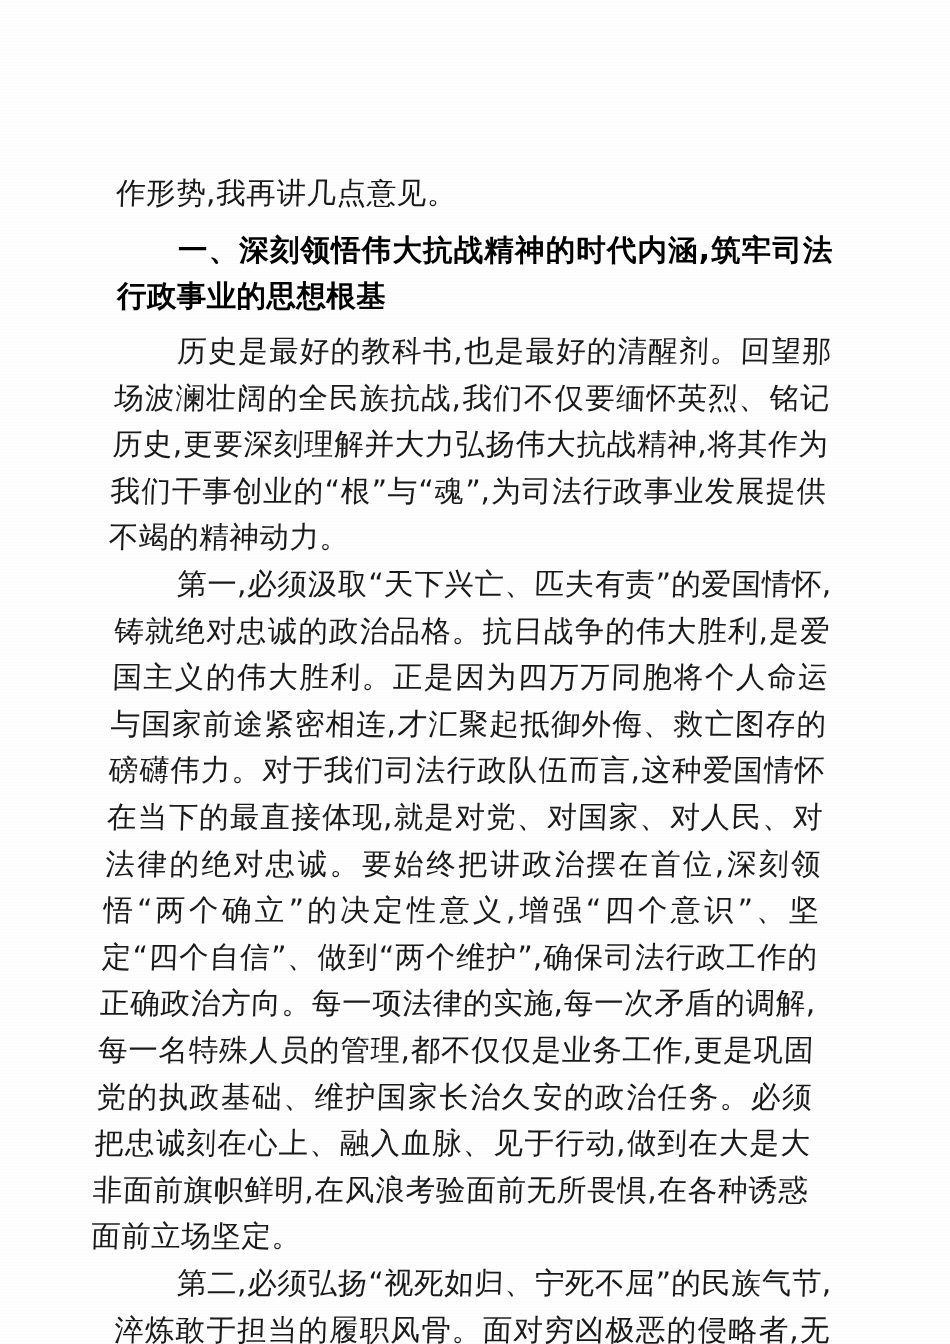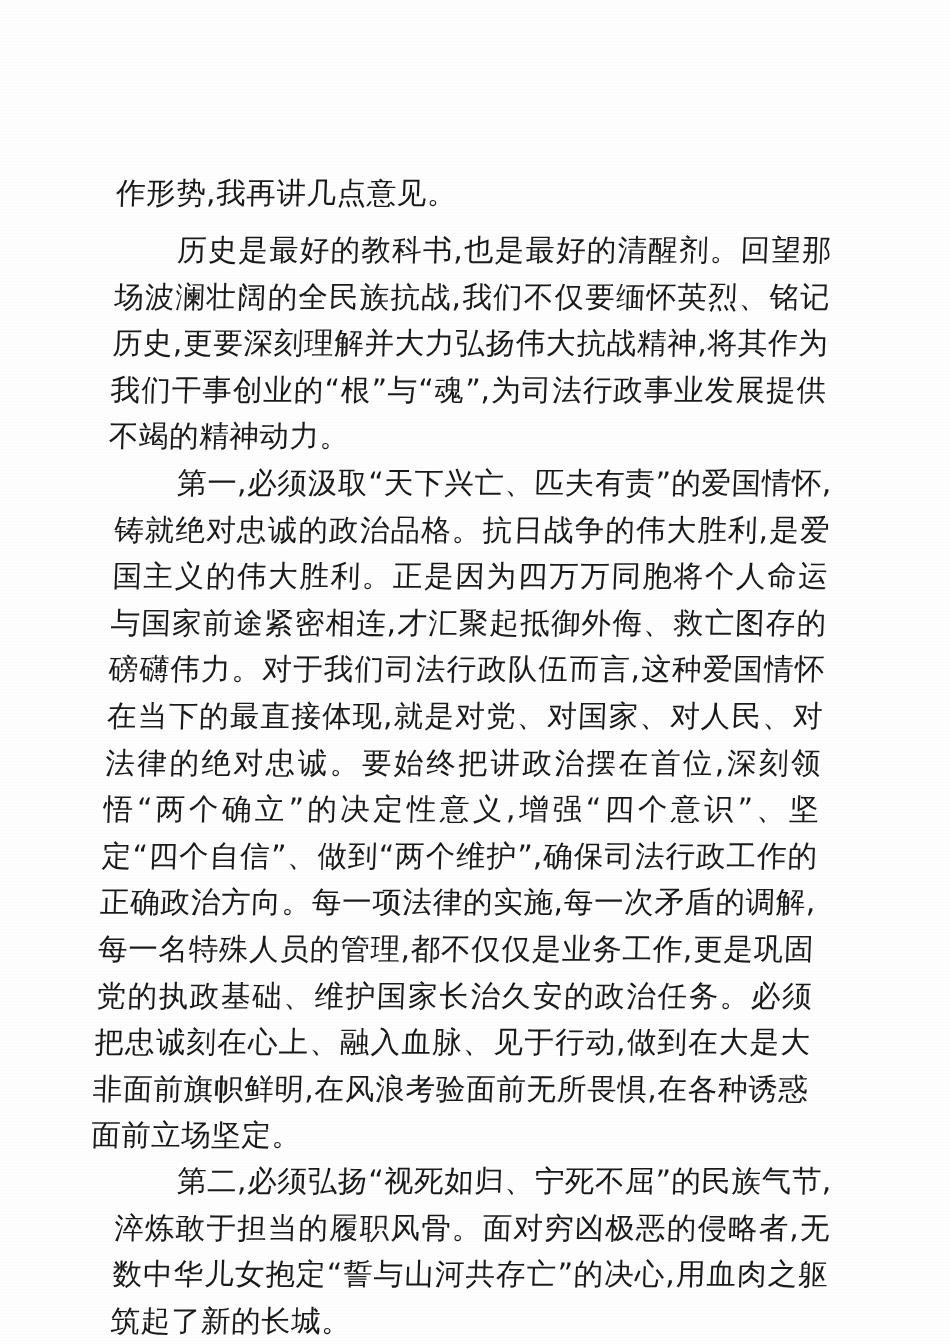--- a/index.html
+++ b/index.html
@@ -84,20 +84,21 @@
 </style>
 </head>
 <body>
 
 <div id="page">
 
   <div id="content">
 
     <p class="para gap-after-line1">作形势,我再讲几点意见。</p>
 
+    <p class="heading gap-after-head">一、深刻领悟伟大抗战精神的时代内涵,筑牢司法行政事业的思想根基</p>
 
     <p class="para indent2">历史是最好的教科书,也是最好的清醒剂。回望那场波澜壮阔的全民族抗战,我们不仅要缅怀英烈、铭记历史,更要深刻理解并大力弘扬伟大抗战精神,将其作为我们干事创业的“根”与“魂”,为司法行政事业发展提供不竭的精神动力。</p>
 
     <p class="para indent2">第一,必须汲取“天下兴亡、匹夫有责”的爱国情怀,铸就绝对忠诚的政治品格。抗日战争的伟大胜利,是爱国主义的伟大胜利。正是因为四万万同胞将个人命运与国家前途紧密相连,才汇聚起抵御外侮、救亡图存的磅礴伟力。对于我们司法行政队伍而言,这种爱国情怀在当下的最直接体现,就是对党、对国家、对人民、对法律的绝对忠诚。要始终把讲政治摆在首位,深刻领悟“两个确立”的决定性意义,增强“四个意识”、坚定“四个自信”、做到“两个维护”,确保司法行政工作的正确政治方向。每一项法律的实施,每一次矛盾的调解,每一名特殊人员的管理,都不仅仅是业务工作,更是巩固党的执政基础、维护国家长治久安的政治任务。必须把忠诚刻在心上、融入血脉、见于行动,做到在大是大非面前旗帜鲜明,在风浪考验面前无所畏惧,在各种诱惑面前立场坚定。</p>
 
     <p class="para indent2">第二,必须弘扬“视死如归、宁死不屈”的民族气节,淬炼敢于担当的履职风骨。面对穷凶极恶的侵略者,无数中华儿女抱定“誓与山河共存亡”的决心,用血肉之躯筑起了新的长城。</p>
 
   </div>
 
   <div id="grain"></div>

